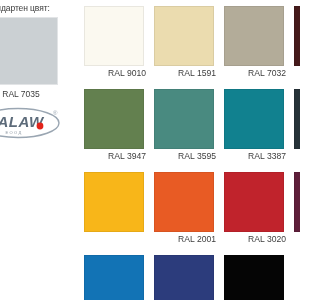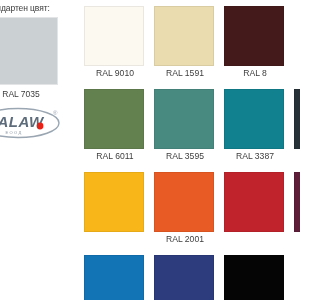--- a/index.html
+++ b/index.html
@@ -90,21 +90,21 @@
     flex: 0 0 70px;
   }
   .cell .sw {
     width: 60px;
     height: 60px;
     box-sizing: border-box;
     border: 1px solid rgba(0,0,0,0.07);
   }
   .cell .cap {
     width: 62px;
-    text-align: center;
+    text-align: right;
     font-size: 8.6px;
     line-height: 13px;
     color: #3d3d3d;
     white-space: nowrap;
     padding-top: 1px;
   }
   .cell.blank .sw,
   .cell.blank .cap { visibility: hidden; }
 </style>
 </head>
@@ -133,29 +133,33 @@
     <div class="grid-row">
       <div class="cell">
         <div class="sw" style="background: rgb(251, 249, 240);"></div>
         <div class="cap">RAL 9010</div>
       </div>
       <div class="cell">
         <div class="sw" style="background: rgb(235, 220, 175);"></div>
         <div class="cap">RAL 1591</div>
       </div>
       <div class="cell">
+        <div class="sw" style="background: rgb(179, 172, 153);"></div>
+        <div class="cap">RAL 7032</div>
+      </div>
+      <div class="cell">
         <div class="sw" style="background: rgb(69, 26, 27);"></div>
         <div class="cap">RAL 8</div>
       </div>
     </div>
 
     <div class="grid-row">
       <div class="cell">
         <div class="sw" style="background: rgb(99, 128, 79);"></div>
-        <div class="cap">RAL 6011</div>
+        <div class="cap">RAL 3947</div>
       </div>
       <div class="cell">
         <div class="sw" style="background: rgb(73, 138, 128);"></div>
         <div class="cap">RAL 3595</div>
       </div>
       <div class="cell">
         <div class="sw" style="background: rgb(17, 129, 143);"></div>
         <div class="cap">RAL 3387</div>
       </div>
       <div class="cell">
@@ -167,20 +171,21 @@
     <div class="grid-row">
       <div class="cell">
         <div class="sw" style="background: rgb(248, 182, 25);"></div>
       </div>
       <div class="cell">
         <div class="sw" style="background: rgb(232, 91, 36);"></div>
         <div class="cap">RAL 2001</div>
       </div>
       <div class="cell">
         <div class="sw" style="background: rgb(192, 35, 44);"></div>
+        <div class="cap">RAL 3020</div>
       </div>
       <div class="cell">
         <div class="sw" style="background: rgb(94, 30, 58);"></div>
         <div class="cap">RAL 3</div>
       </div>
     </div>
 
     <div class="grid-row">
       <div class="cell">
         <div class="sw" style="background: rgb(18, 115, 181);"></div>

